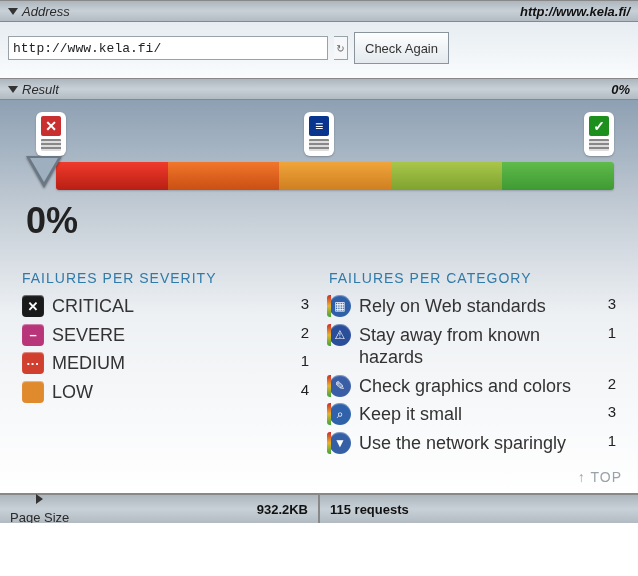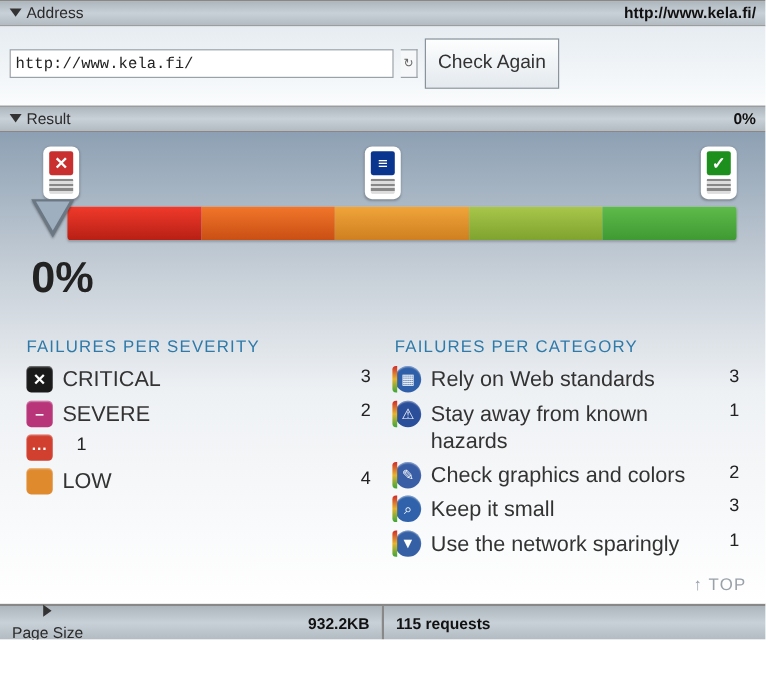--- a/index.html
+++ b/index.html
@@ -5,27 +5,28 @@
   * { box-sizing: border-box; margin: 0; padding: 0; }
   body {
     font-family: Arial, Helvetica, sans-serif;
     font-size: 13px;
     color: #333;
     background: #fff;
     width: 638px;
   }
   .panel-header {
     display: flex;
-    align-items: flex-end;
+    align-items: flex-start;
     justify-content: space-between;
     background: linear-gradient(to bottom, #aeb6bd 0%, #c9d1d8 50%, #b3bbc2 100%);
     border-top: 1px solid #888;
     border-bottom: 1px solid #888;
     padding: 3px 8px;
     height: 22px;
+    font-style: italic;
   }
   .panel-header .left { display: flex; align-items: center; gap: 4px; }
   .tri {
     width: 0; height: 0;
     border-left: 5px solid transparent;
     border-right: 5px solid transparent;
     border-top: 7px solid #333;
     display: inline-block;
   }
   .tri-right {
@@ -57,24 +58,24 @@
     border: 1px solid #9aa2a9;
     border-left: none;
     background: #f5f7f8;
     display:flex; align-items:center; justify-content:center;
     font-size:10px; color:#666;
   }
   .btn {
     border: 1px solid #8a949c;
     background: linear-gradient(to bottom, #fdfefe, #e3e9ee);
     padding: 3px 10px;
-    font-size: 16px;
+    font-size: 13px;
     color: #333;
     cursor: pointer;
-    height: 42px;
+    height: 32px;
   }
   .result-body {
     background: linear-gradient(to bottom, #8da0b3 0%, #c3ccd5 28%, #eef1f4 55%, #ffffff 100%);
     padding: 12px 16px 8px 16px;
     position: relative;
   }
   .phones { position: relative; height: 50px; margin: 0 8px 0 8px; }
   .phone {
     position: absolute; top: 0;
     width: 30px; height: 44px;
@@ -231,20 +232,21 @@
         <div class="label">CRITICAL</div>
         <div class="count">3</div>
       </div>
       <div class="row">
         <div class="sev-icon sev-severe">–</div>
         <div class="label">SEVERE</div>
         <div class="count">2</div>
       </div>
       <div class="row">
         <div class="sev-icon sev-medium">···</div>
+        <div class="label">MEDIUM</div>
         <div class="count">1</div>
       </div>
       <div class="row">
         <div class="sev-icon sev-low"> </div>
         <div class="label">LOW</div>
         <div class="count">4</div>
       </div>
     </div>
 
     <div class="col">

